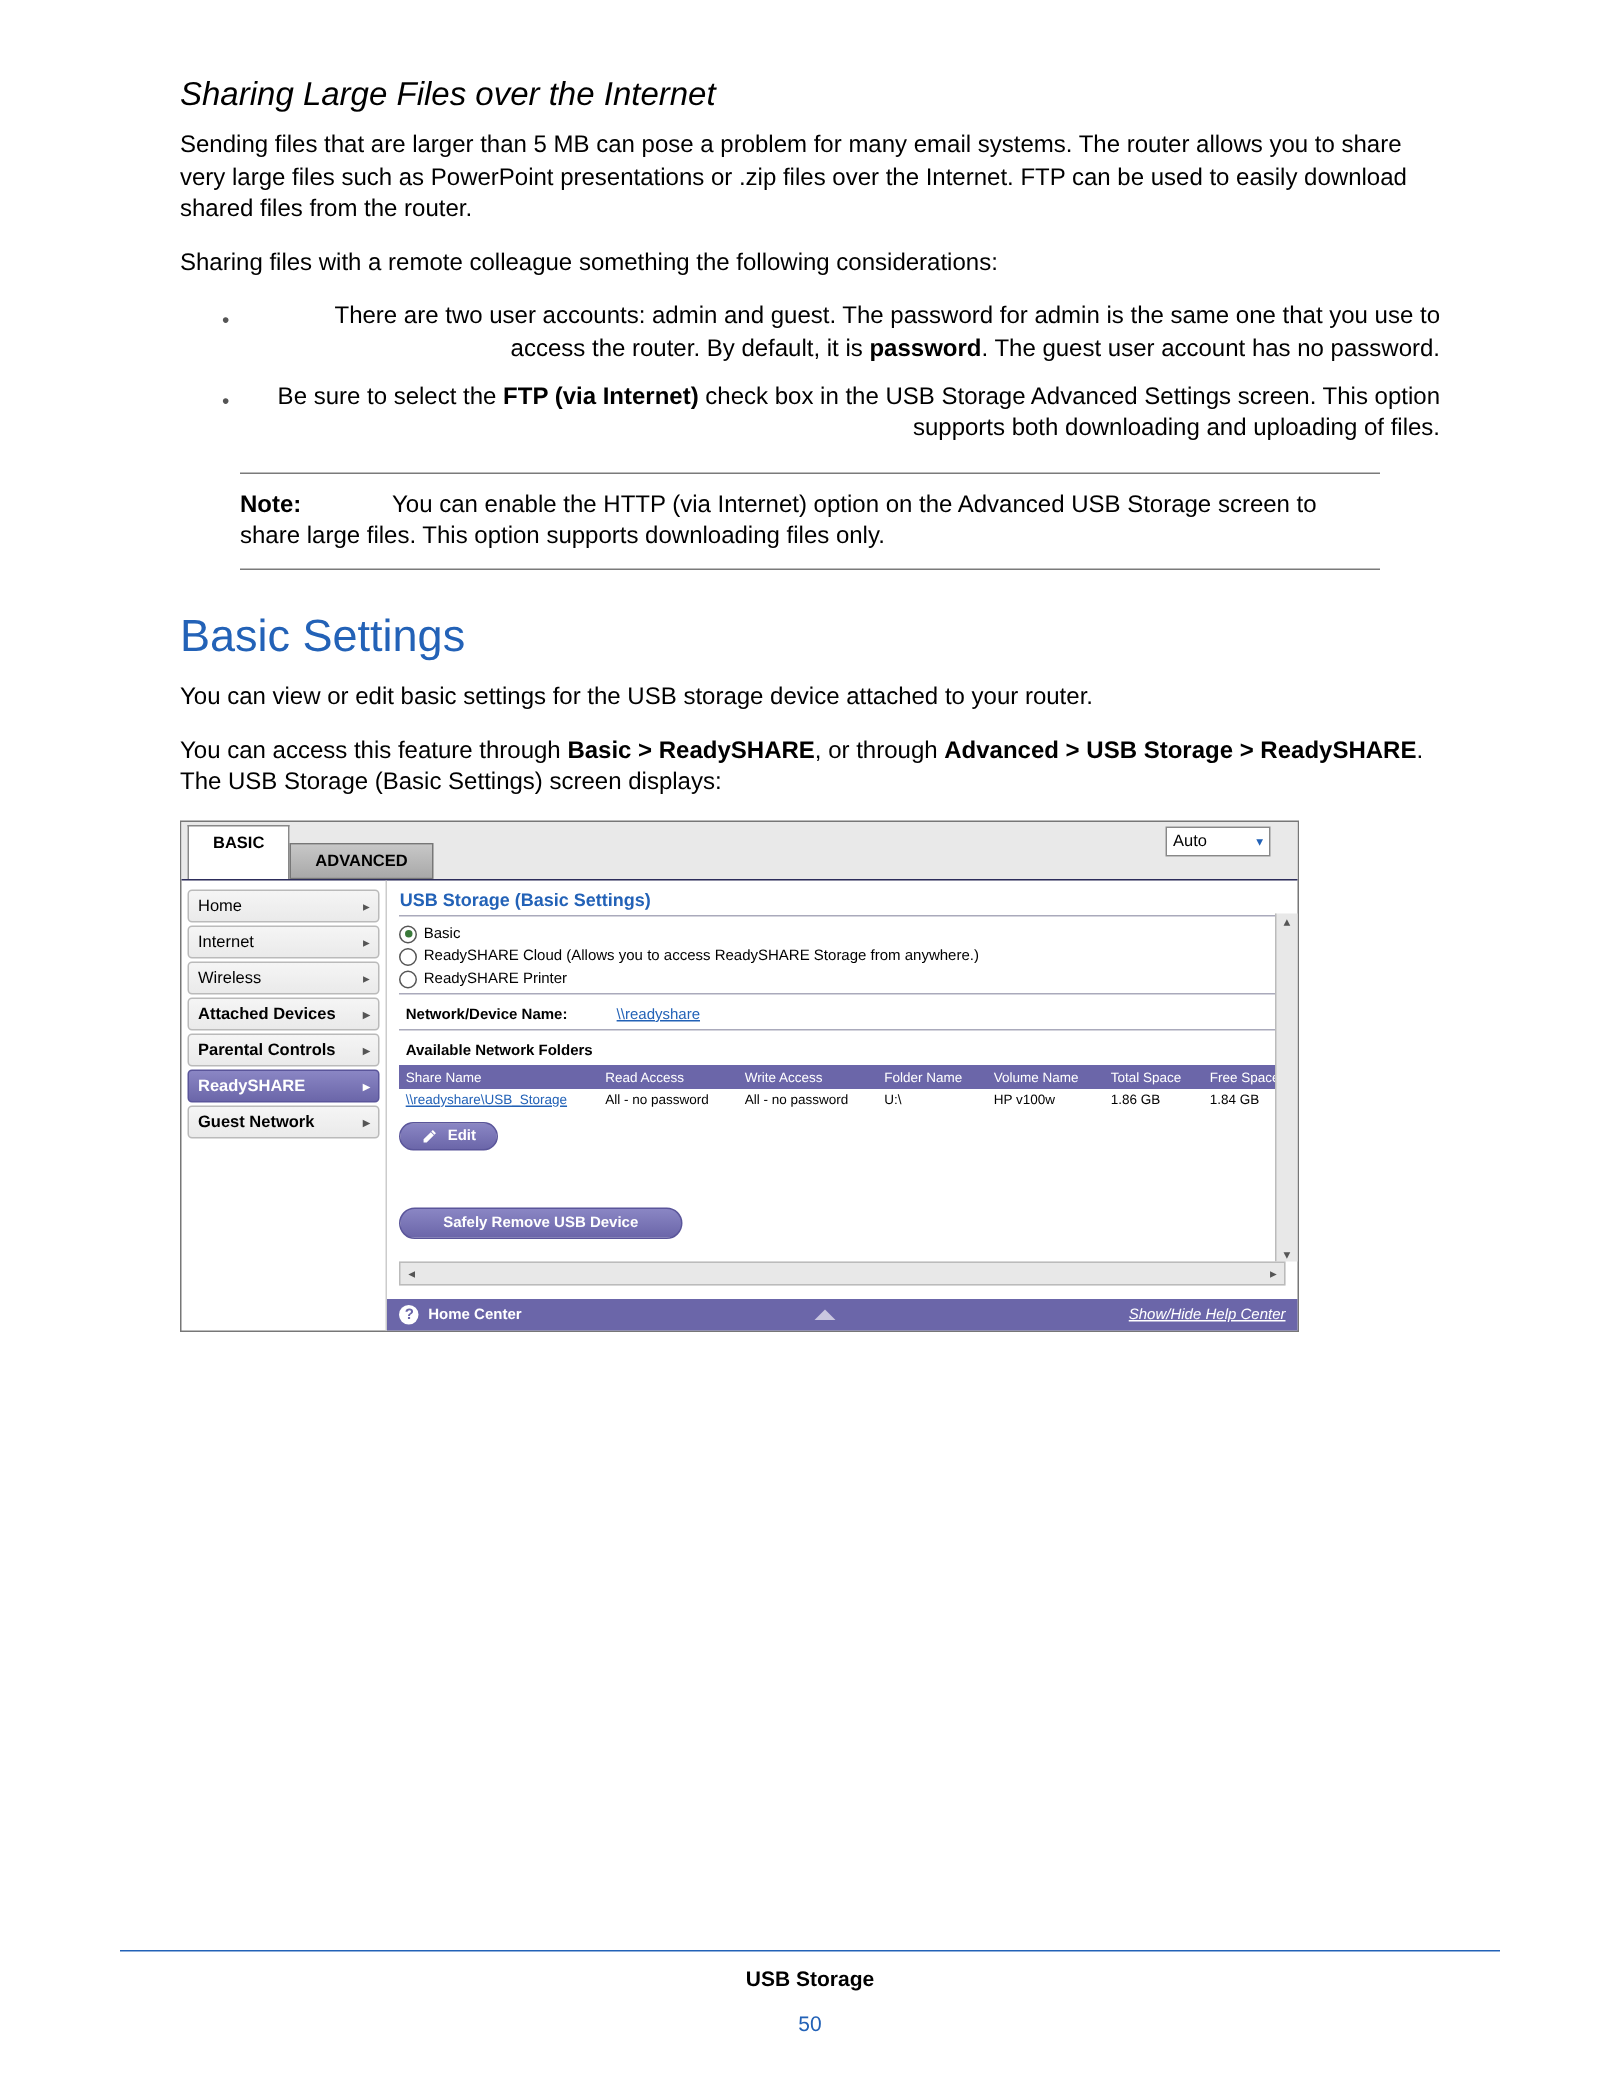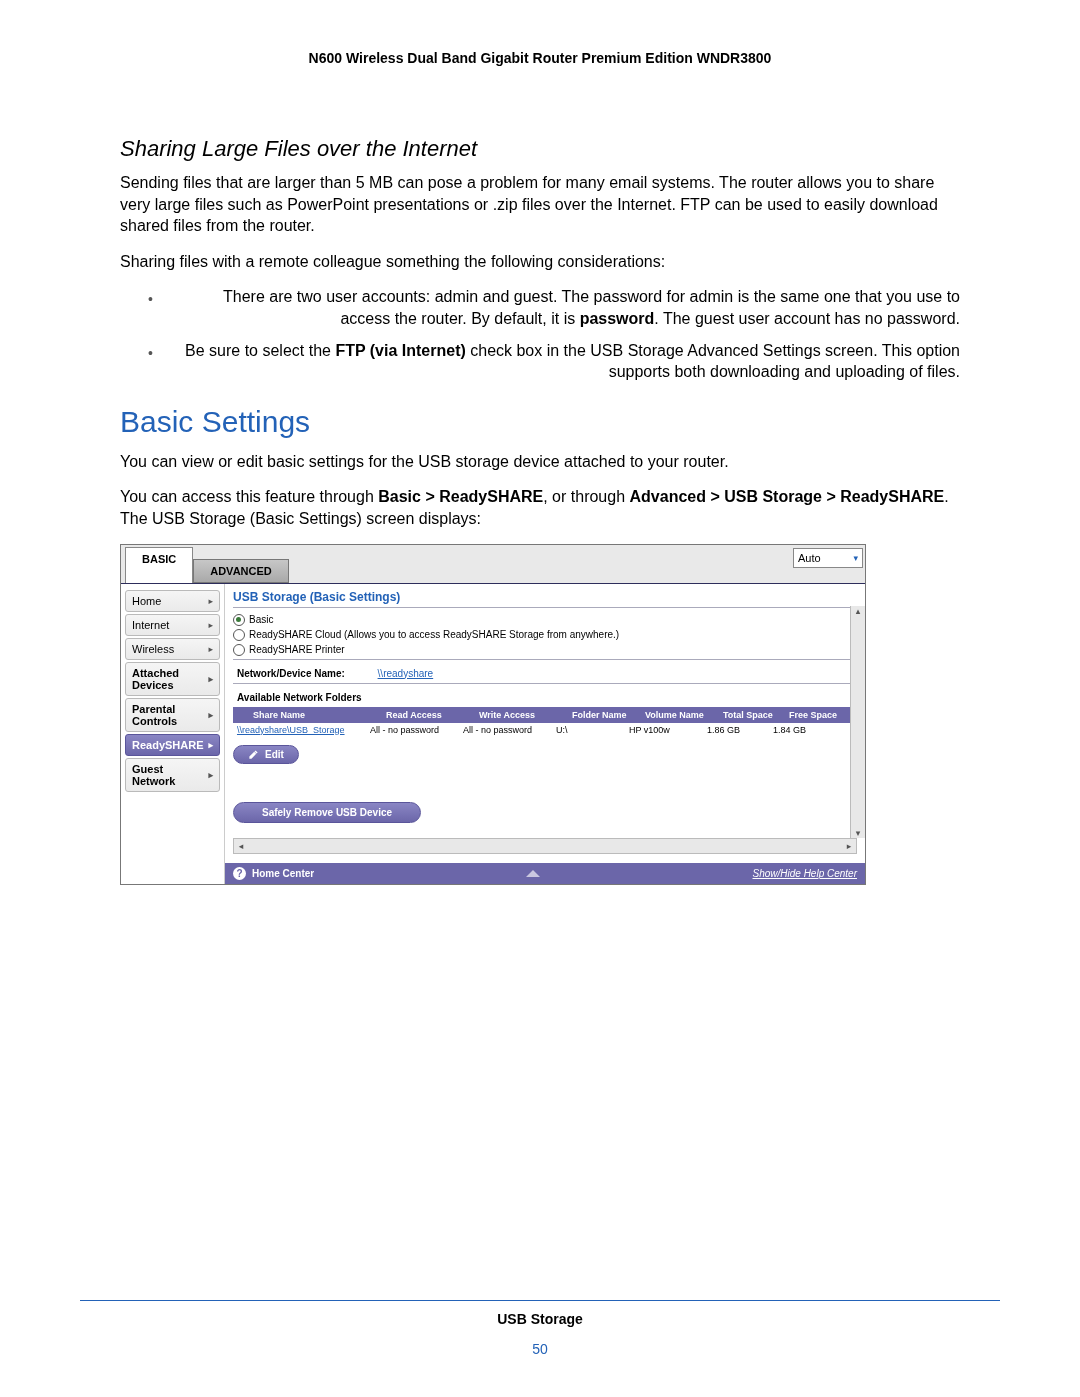--- a/index.html
+++ b/index.html
@@ -91,21 +91,21 @@
     cursor:pointer;
   }
   .tab.basic{background:#fff;border:1px solid #888;border-bottom:none;margin-left:4px;margin-top:2px;}
   .tab.adv{background:linear-gradient(#c7c7c7,#a9a9a9);border:1px solid #777;margin-top:14px;}
   .ui-tabs .spacer{flex:1;}
   .lang{
     background:#fff;
     border:1px solid #888;
     font-size:11px;
     padding:1px 4px;
-    margin:3px 2px 0 0;
+    margin:3px 18px 0 0;
     width:60px;
     display:flex;
     align-items:center;
     justify-content:space-between;
     height:16px;
   }
   .lang .arrow{font-size:9px;color:#2362b7;}
   .ui-body{
     display:flex;
     min-height:300px;
@@ -155,22 +155,22 @@
     margin:3px 0;
   }
   .radio{
     width:10px;height:10px;border:1px solid #555;border-radius:50%;
     display:inline-flex;align-items:center;justify-content:center;
   }
   .radio.on::after{content:"";width:5px;height:5px;background:#3a7a3a;border-radius:50%;}
   .field-row{font-size:10px;font-weight:bold;margin:8px 0 4px 4px;}
   .field-row .link{color:#2362b7;font-weight:normal;text-decoration:underline;margin-left:30px;}
   .table-head{
-    background:#6b66a9;color:#fff;font-size:9px;font-weight:bold;
-    display:flex;padding:3px 16px;
+    background:#6b66a9;color:#fff;font-size:9px;font-weight:normal;
+    display:flex;padding:3px 0;
   }
   .th,.td{padding:0 4px;white-space:nowrap;overflow:hidden;text-overflow:ellipsis;}
   .table-row{display:flex;font-size:9px;padding:2px 0;}
   .table-row .link{color:#2362b7;text-decoration:underline;}
   .btn{
     display:inline-flex;align-items:center;justify-content:center;
     background:linear-gradient(#8a86c4,#6b66a9);
     color:#fff;font-size:10px;font-weight:bold;
     border:1px solid #5a559a;border-radius:10px;
     padding:3px 14px;margin:8px 0;cursor:pointer;gap:6px;
@@ -213,36 +213,40 @@
     position:absolute;bottom:40px;left:0;width:1080px;text-align:center;
   }
   .footer-line{border:none;border-top:1px solid #2362b7;margin:0 80px 10px 80px;}
   .footer .t1{font-weight:bold;font-size:14px;}
   .footer .t2{color:#2362b7;font-weight:normal;font-size:14px;margin-top:14px;}
 </style>
 </head>
 <body>
 
 <div class="page">
-  <div class="doc-header">N600 Wireless Dual Band Gigabit Router Premium Edition WNDR3800</div>
 
   <div class="section-title">Sharing Large Files over the Internet</div>
 
   <p class="body">Sending files that are larger than 5 MB can pose a problem for many email systems. The router allows you to share very large files such as PowerPoint presentations or .zip files over the Internet. FTP can be used to easily download shared files from the router.</p>
   <p class="body">Sharing files with a remote colleague something the following considerations:</p>
 
   <ul class="body">
     <li>
       <span>There are two user accounts: admin and guest. The password for admin is the same one that you use to access the router. By default, it is </span><span class="bold">password</span><span>. The guest user account has no password.</span>
     </li>
     <li>
       <span>Be sure to select the </span><span class="bold">FTP (via Internet)</span><span> check box in the USB Storage Advanced Settings screen. This option supports both downloading and uploading of files.</span>
     </li>
   </ul>
 
+  <div class="note-box">
+    <span class="label">Note:</span>
+    <span> </span>
+    <span class="note-body" style="display:inline">You can enable the HTTP (via Internet) option on the Advanced USB Storage screen to share large files. This option supports downloading files only.</span>
+  </div>
 
   <h1 class="color-title">Basic Settings</h1>
 
   <p class="body">You can view or edit basic settings for the USB storage device attached to your router.</p>
 
   <p class="body">
     <span>You can access this feature through </span><span class="bold">Basic &gt; ReadySHARE</span><span>, or through </span><span class="bold">Advanced &gt; USB Storage &gt; ReadySHARE</span><span>. The USB Storage (Basic Settings) screen displays:</span>
   </p>
 
   <div class="ui">

